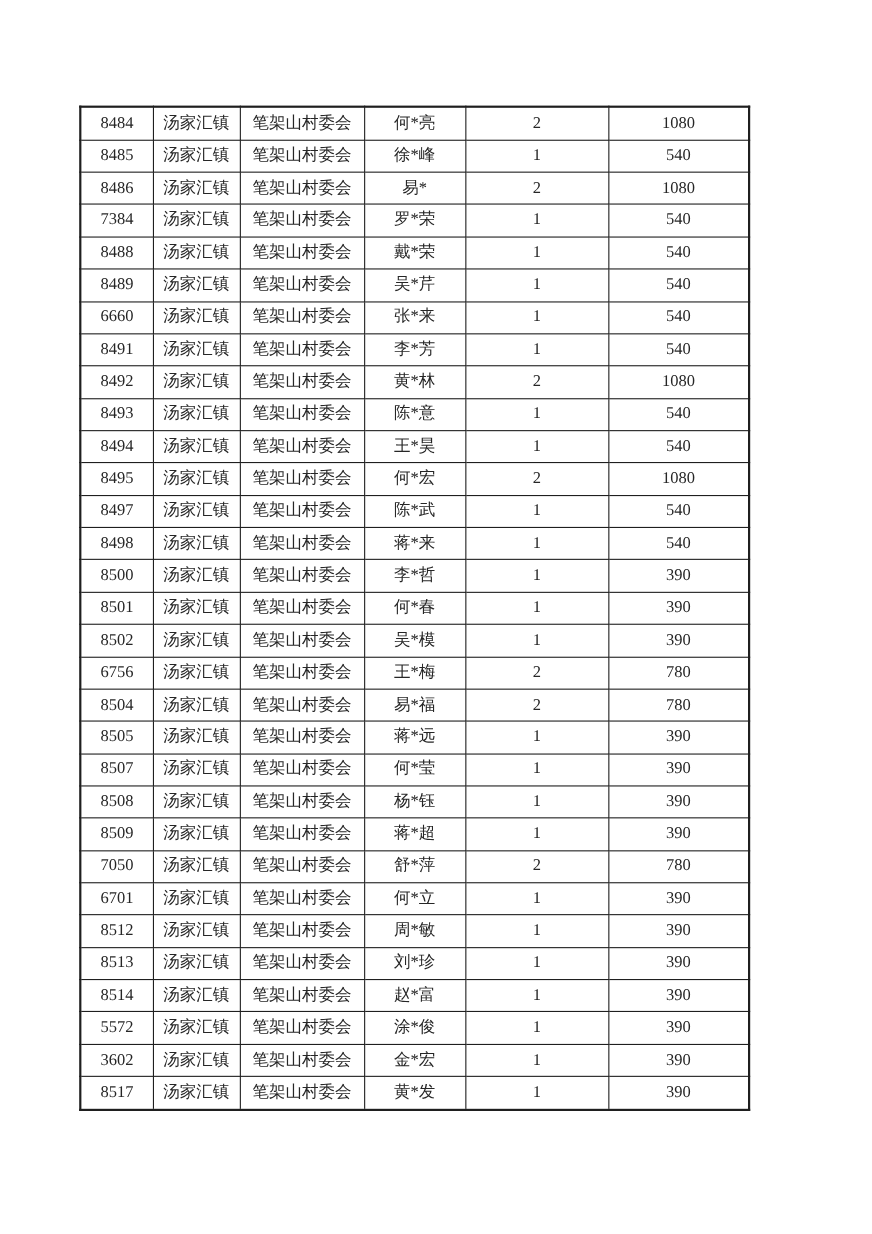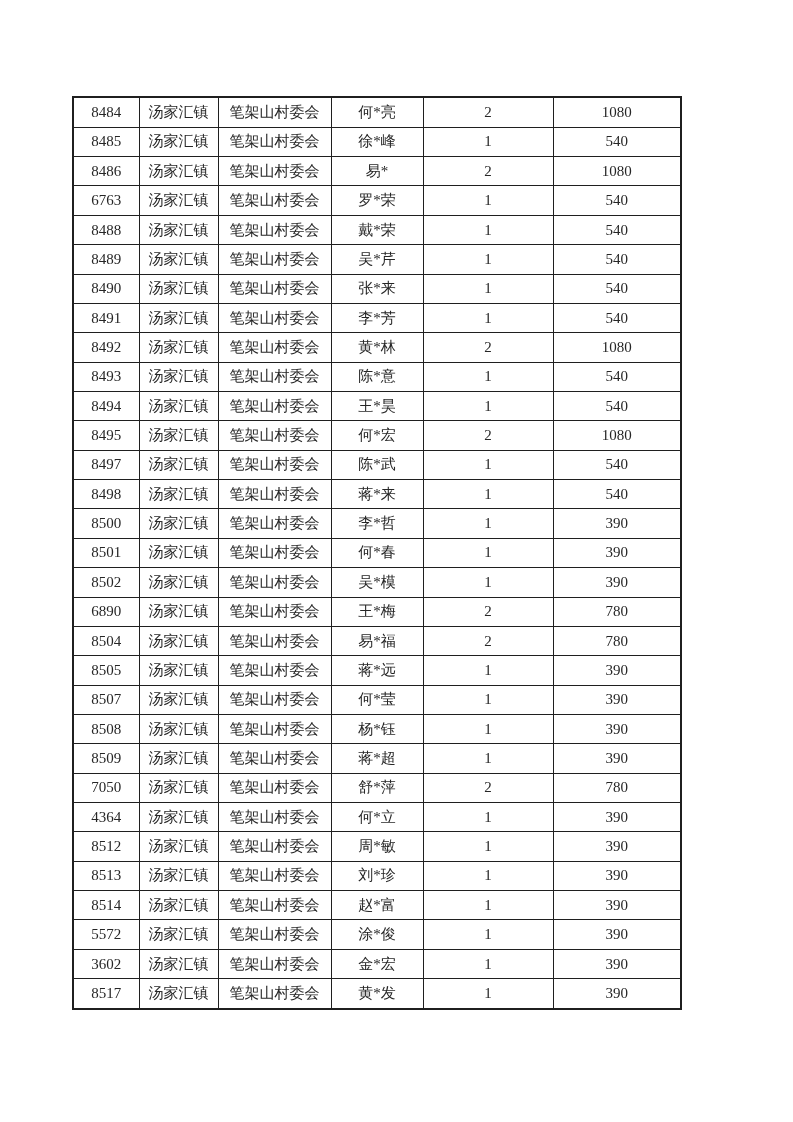--- a/index.html
+++ b/index.html
@@ -75,21 +75,21 @@
   </tr>
         <tr>
     <td>8486</td>
     <td>汤家汇镇</td>
     <td>笔架山村委会</td>
     <td>易*</td>
     <td>2</td>
     <td>1080</td>
   </tr>
         <tr>
-    <td>6763</td>
+    <td>7384</td>
     <td>汤家汇镇</td>
     <td>笔架山村委会</td>
     <td>罗*荣</td>
     <td>1</td>
     <td>540</td>
   </tr>
         <tr>
     <td>8488</td>
     <td>汤家汇镇</td>
     <td>笔架山村委会</td>
@@ -99,21 +99,21 @@
   </tr>
         <tr>
     <td>8489</td>
     <td>汤家汇镇</td>
     <td>笔架山村委会</td>
     <td>吴*芹</td>
     <td>1</td>
     <td>540</td>
   </tr>
         <tr>
-    <td>8490</td>
+    <td>6660</td>
     <td>汤家汇镇</td>
     <td>笔架山村委会</td>
     <td>张*来</td>
     <td>1</td>
     <td>540</td>
   </tr>
         <tr>
     <td>8491</td>
     <td>汤家汇镇</td>
     <td>笔架山村委会</td>
@@ -187,21 +187,21 @@
   </tr>
         <tr>
     <td>8502</td>
     <td>汤家汇镇</td>
     <td>笔架山村委会</td>
     <td>吴*模</td>
     <td>1</td>
     <td>390</td>
   </tr>
         <tr>
-    <td>6890</td>
+    <td>6756</td>
     <td>汤家汇镇</td>
     <td>笔架山村委会</td>
     <td>王*梅</td>
     <td>2</td>
     <td>780</td>
   </tr>
         <tr>
     <td>8504</td>
     <td>汤家汇镇</td>
     <td>笔架山村委会</td>
@@ -243,21 +243,21 @@
   </tr>
         <tr>
     <td>7050</td>
     <td>汤家汇镇</td>
     <td>笔架山村委会</td>
     <td>舒*萍</td>
     <td>2</td>
     <td>780</td>
   </tr>
         <tr>
-    <td>4364</td>
+    <td>6701</td>
     <td>汤家汇镇</td>
     <td>笔架山村委会</td>
     <td>何*立</td>
     <td>1</td>
     <td>390</td>
   </tr>
         <tr>
     <td>8512</td>
     <td>汤家汇镇</td>
     <td>笔架山村委会</td>

